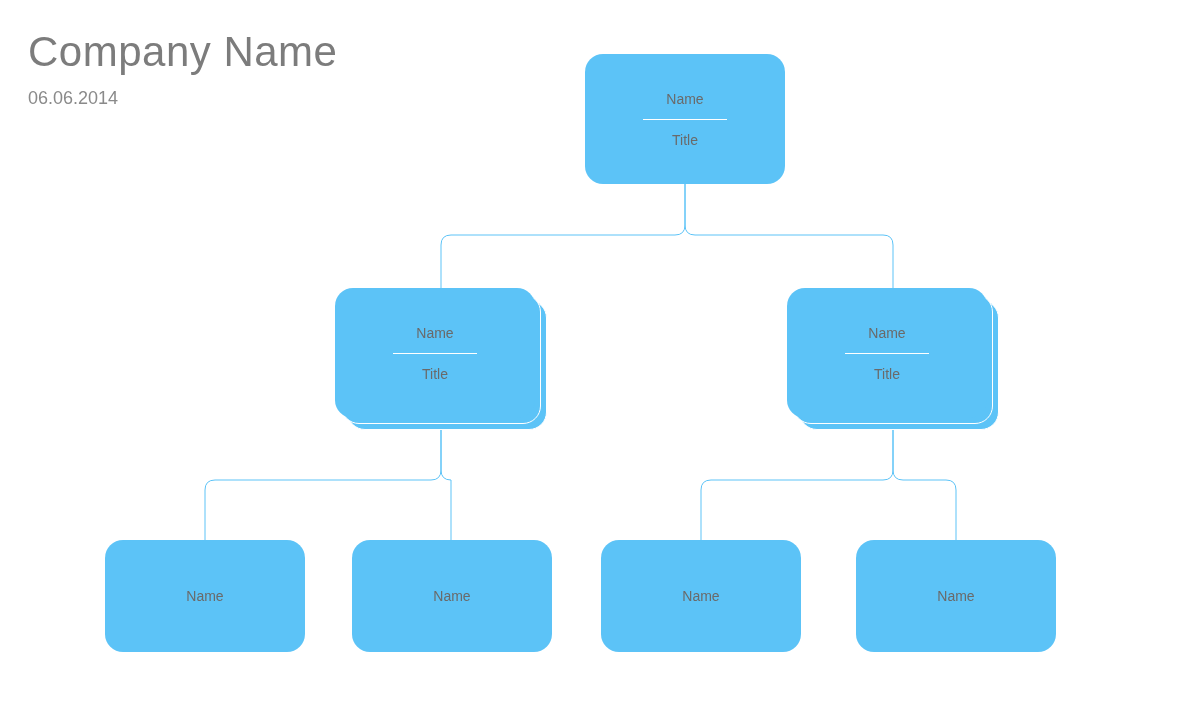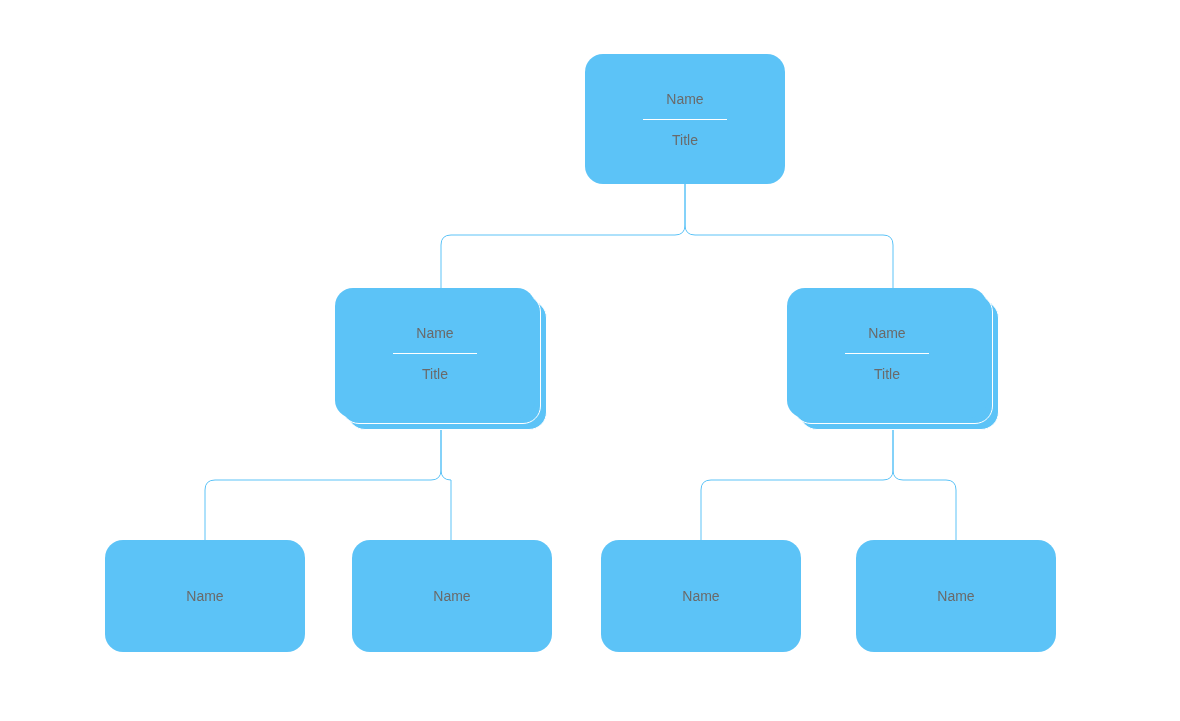--- a/index.html
+++ b/index.html
@@ -119,20 +119,22 @@
     svg.connectors path {
       stroke: #5cc3f7;
       stroke-width: 1;
       fill: none;
     }
   </style>
 </head>
 <body>
 
 <div class="header">
+  <div class="company-name">Company Name</div>
+  <div class="date">06.06.2014</div>
 </div>
 
 <div class="org-canvas">
 
   <svg class="connectors" viewBox="0 0 1180 721">
 
     <path d="M 685 184 L 685 225 Q 685 235 675 235 L 451 235 Q 441 235 441 245 L 441 288"></path>
     <path d="M 685 184 L 685 225 Q 685 235 695 235 L 883 235 Q 893 235 893 245 L 893 288"></path>
 
     <path d="M 441 430 L 441 470 Q 441 480 431 480 L 215 480 Q 205 480 205 490 L 205 540"></path>

